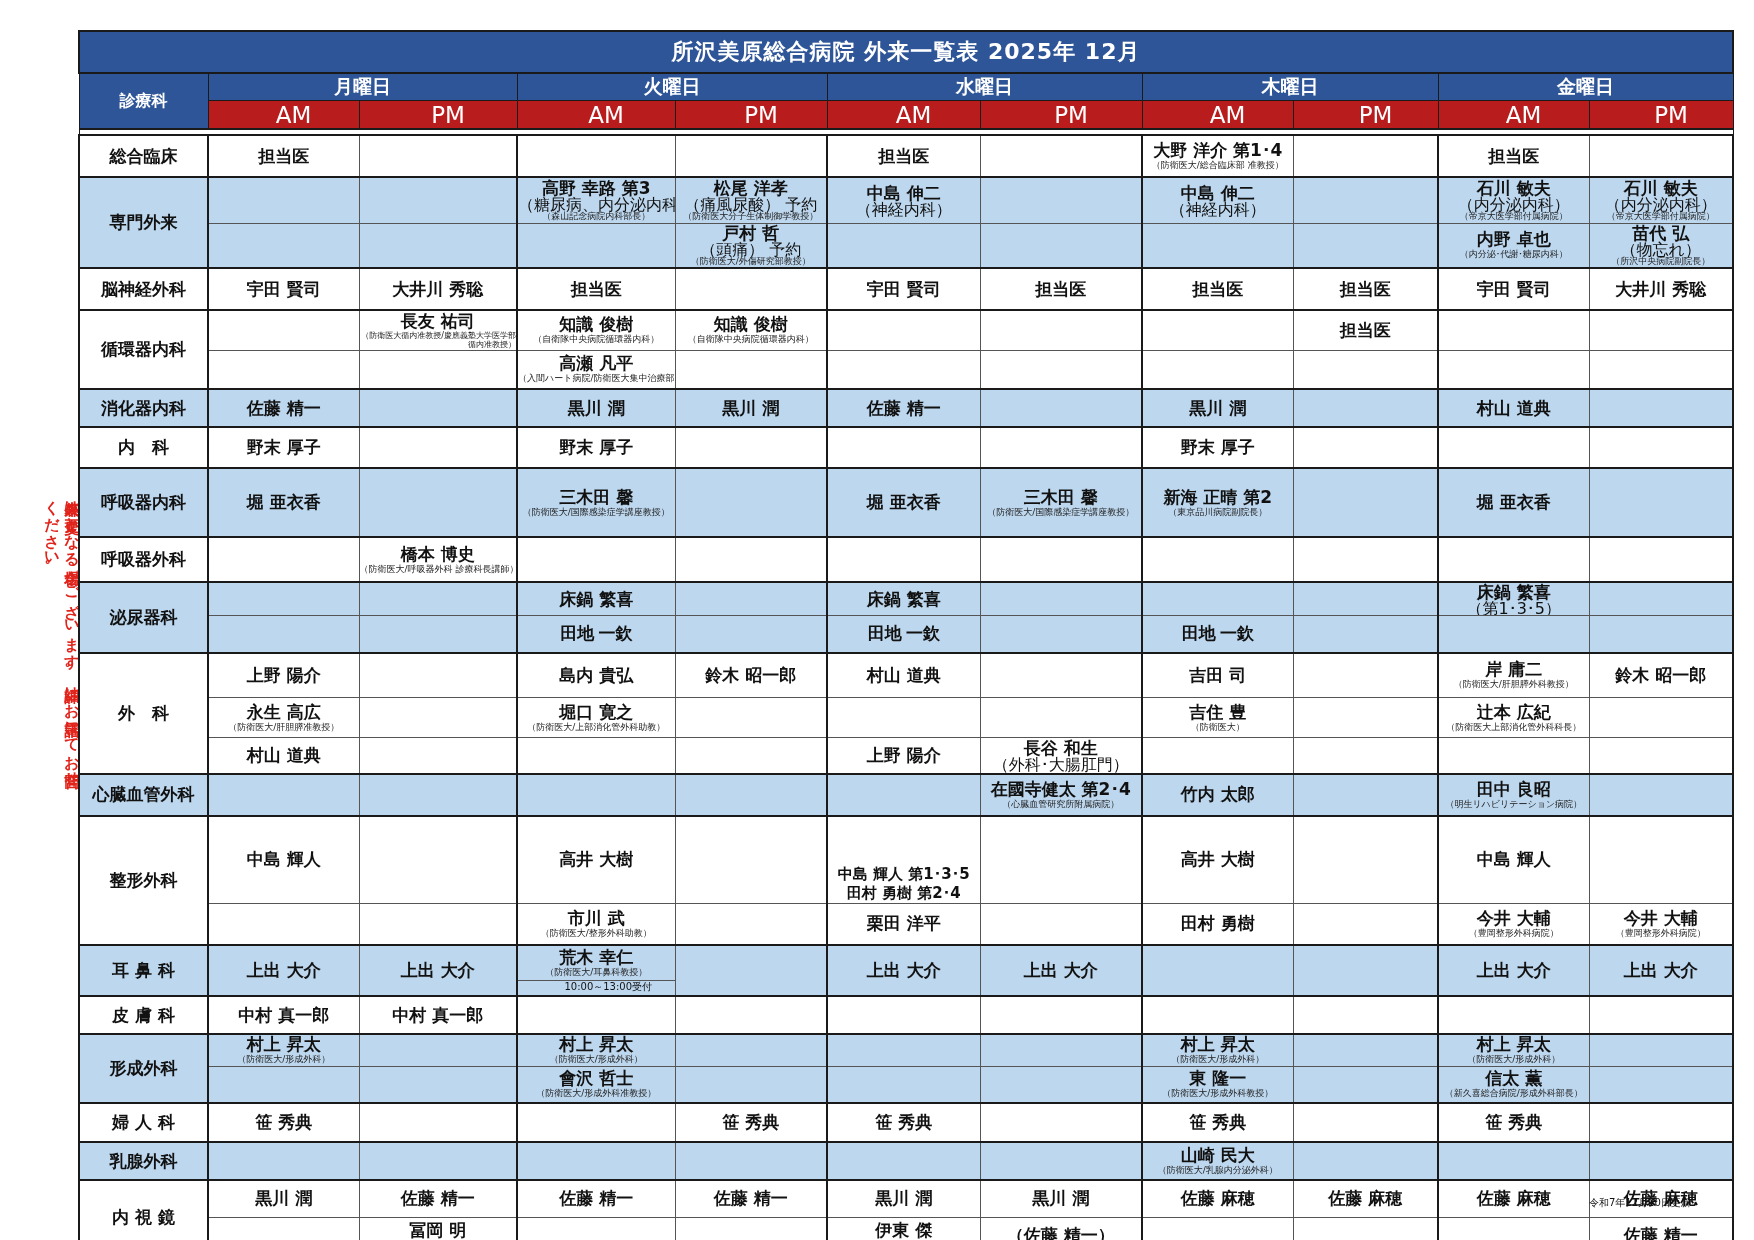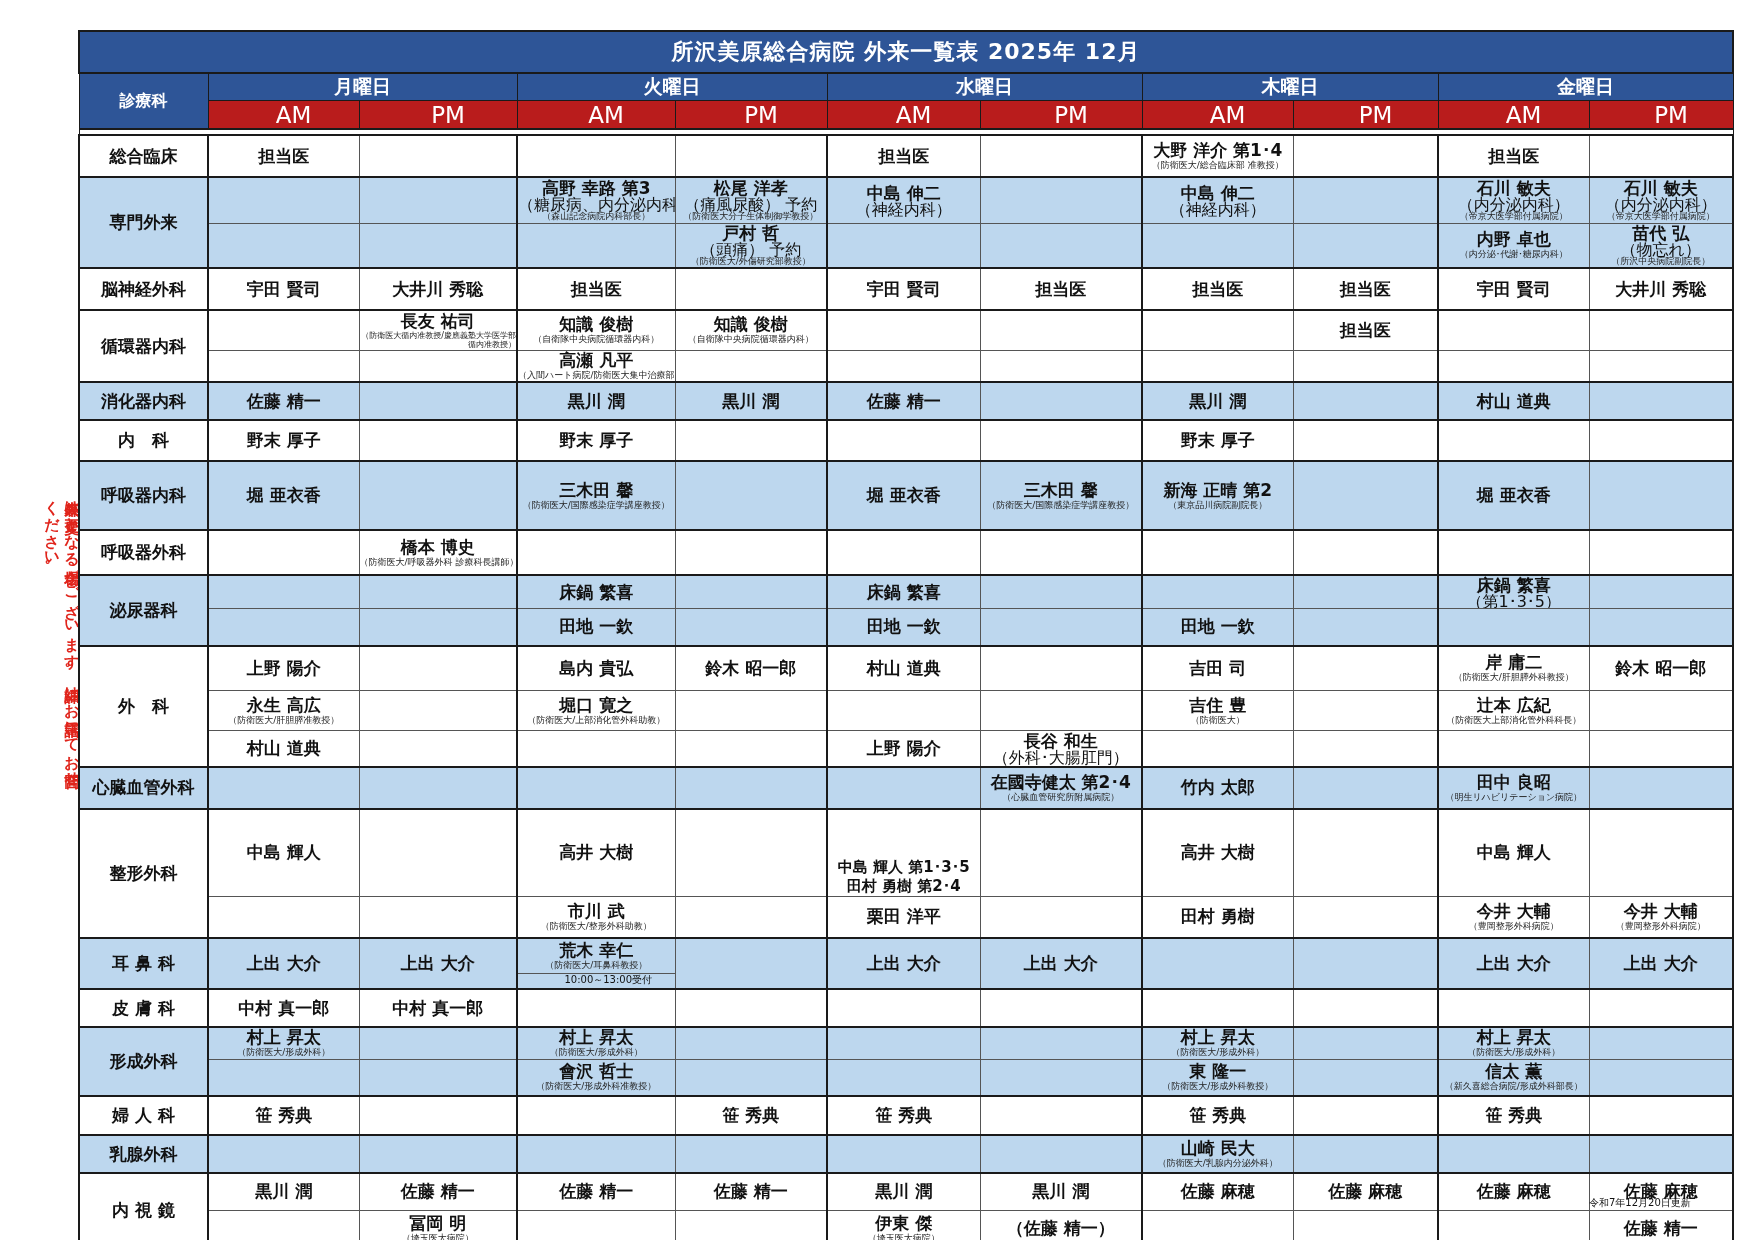--- a/index.html
+++ b/index.html
@@ -206,21 +206,21 @@
           </td>
           <td class="dayL"></td>
           <td></td>
           <td class="dayL"></td>
           <td>
             <span class="nm">担当医</span>
           </td>
           <td class="dayL"></td>
           <td class="lastC"></td>
         </tr>
-        <tr class="white gend" style="height: 32px;">
+        <tr class="white gend" style="height: 39px;">
           <td class="dayL"></td>
           <td></td>
           <td class="dayL">
             <span class="nm">高瀬 凡平</span>
             <span class="sub2">（入間ハート病院/防衛医大集中治療部）</span>
           </td>
           <td></td>
           <td class="dayL"></td>
           <td></td>
           <td class="dayL"></td>
@@ -329,21 +329,21 @@
           </td>
           <td></td>
           <td class="dayL"></td>
           <td></td>
           <td class="dayL">
             <span class="nm">床鍋 繁喜</span>
             <span class="sub1">（第1･3･5）</span>
           </td>
           <td class="lastC"></td>
         </tr>
-        <tr class="blue gend" style="height: 37px;">
+        <tr class="blue gend" style="height: 37px; font-family: Liberation Serif, serif;">
           <td class="dayL"></td>
           <td></td>
           <td class="dayL">
             <span class="nm">田地 一欽</span>
           </td>
           <td></td>
           <td class="dayL">
             <span class="nm">田地 一欽</span>
           </td>
           <td></td>

